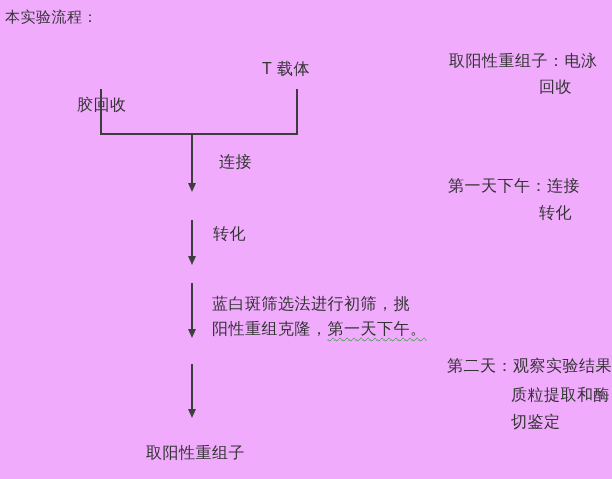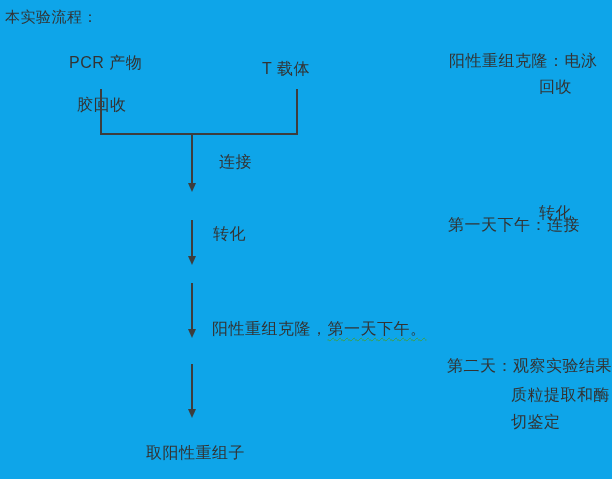--- a/index.html
+++ b/index.html
@@ -4,21 +4,21 @@
 <style>
   html, body { margin: 0; padding: 0; }
   body {
     font-family: "Liberation Sans", "DejaVu Sans", sans-serif;
     background: #ffffff;
   }
   .canvas {
     position: relative;
     width: 612px;
     height: 479px;
-    background: #0ea5e9;
+    background: #f0abfc;
     color: #333333;
     overflow: hidden;
   }
   .txt {
     position: absolute;
     font-size: 16px;
     line-height: 19px;
     white-space: nowrap;
     letter-spacing: 0.5px;
     color: #333333;
@@ -59,51 +59,50 @@
     text-underline-offset: 3px;
   }
 </style>
 </head>
 <body>
 
 <div class="canvas">
 
   <div class="txt small" style="left:5px; top:7px;">本实验流程：</div>
 
-  <div class="txt" style="left:69px; top:53px;">PCR 产物</div>
   <div class="txt" style="left:249px; top:59px;margin-left:13px;">T 载体</div>
   <div class="txt" style="left:32px; top:95px;margin-left:45px;">胶回收</div>
 
   <div class="vline" style="left:100px; top:89px; height:46px;"></div>
   <div class="vline" style="left:296px; top:89px; height:46px;"></div>
   <div class="hline" style="left:100px; top:133px; width:198px;"></div>
 
   <div class="vline" style="left:191px; top:133px; height:50px;"></div>
   <div class="arrow-head" style="left:188px; top:183px;"></div>
   <div class="txt" style="left:219px; top:152px;">连接</div>
 
   <div class="vline" style="left:191px; top:220px; height:36px;"></div>
   <div class="arrow-head" style="left:188px; top:256px;"></div>
   <div class="txt" style="left:213px; top:224px;">转化</div>
 
   <div class="vline" style="left:191px; top:283px; height:46px;"></div>
   <div class="arrow-head" style="left:188px; top:329px;"></div>
   <div class="wrapblock" style="left:212px; top:291px;">
-    <br>
+    <span>蓝白斑筛选法进行初筛，挑</span><br>
     <span>阳性重组克隆，</span><span class="wavy">第一天下午。</span>
   </div>
 
   <div class="vline" style="left:191px; top:364px; height:45px;"></div>
   <div class="arrow-head" style="left:188px; top:409px;"></div>
 
   <div class="txt" style="left:146px; top:443px;">取阳性重组子</div>
 
-  <div class="txt" style="left:449px; top:51px;">阳性重组克隆：电泳</div>
+  <div class="txt" style="left:449px; top:51px;">取阳性重组子：电泳</div>
   <div class="txt" style="left:539px; top:77px;">回收</div>
 
-  <div class="txt" style="left:448px; top:176px;margin-top:39px;">第一天下午：连接</div>
+  <div class="txt" style="left:448px; top:176px;">第一天下午：连接</div>
   <div class="txt" style="left:539px; top:203px;">转化</div>
 
   <div class="txt" style="left:511px; top:385px;">质粒提取和酶</div>
   <div class="txt" style="left:447px; top:356px;">第二天：观察实验结果</div>
   <div class="txt" style="left:511px; top:412px;">切鉴定</div>
 
 </div>
 
 </body></html>

